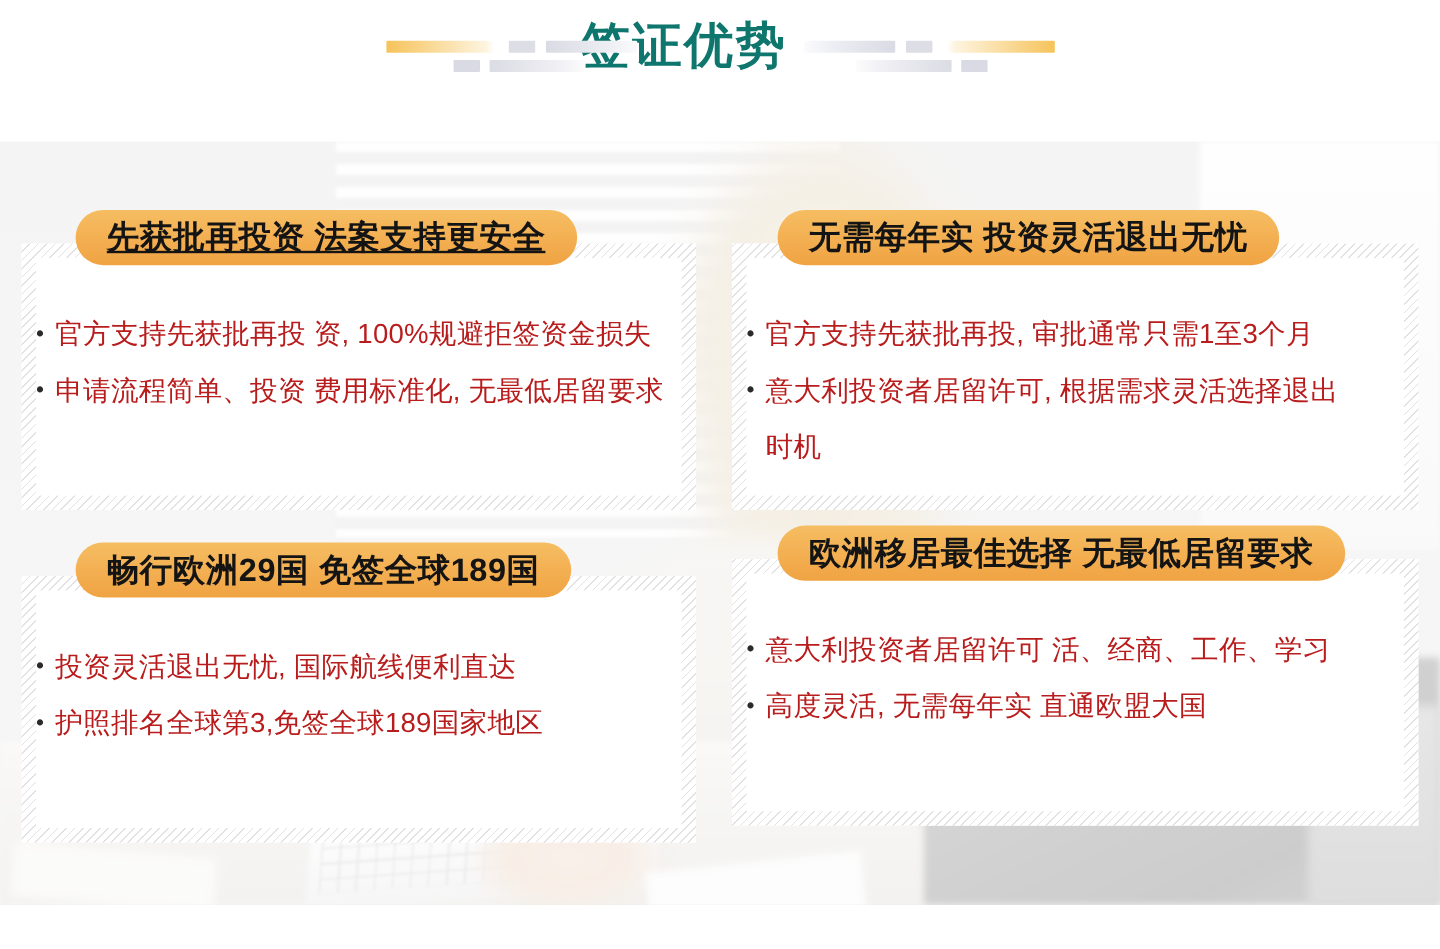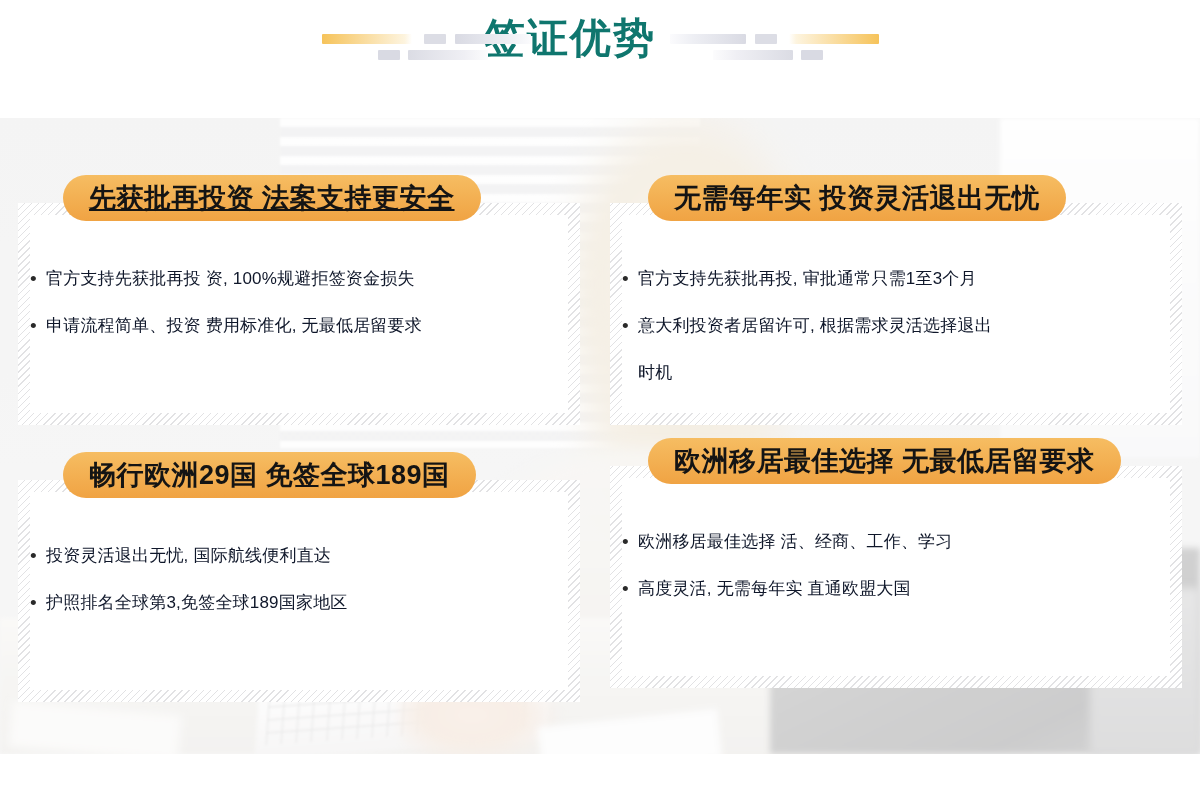--- a/index.html
+++ b/index.html
@@ -274,22 +274,22 @@
 
   .bullets {
     position: absolute;
     left: 10px;
     right: 14px;
     top: 52px;
     z-index: 2;
   }
   .bullet {
     position: relative;
-    font-size: 17px;
-    color: #0f172a;
+    font-size: 23px;
+    color: #b91c1c;
     line-height: 47px;
     padding-left: 18px;
     white-space: pre-wrap;
     letter-spacing: 0.2px;
   }
   .bullet::before {
     content: "•";
     position: absolute;
     left: 2px;
     top: 0;
@@ -370,19 +370,19 @@
         <div class="bullet">投资灵活退出无忧, 国际航线便利直达</div>
         <div class="bullet">护照排名全球第3,免签全球189国家地区</div>
       </div>
     </div>
 
     <div class="card card-4">
       <div class="hatch"></div>
       <div class="inner"></div>
       <div class="badge badge-4">欧洲移居最佳选择  无最低居留要求</div>
       <div class="bullets">
-        <div class="bullet">欧洲移居最佳选择 活、经商、工作、学习</div>
+        <div class="bullet">意大利投资者居留许可 活、经商、工作、学习</div>
         <div class="bullet">高度灵活, 无需每年实 直通欧盟大国</div>
       </div>
     </div>
 
   </div>
 </div>
 
 </body></html>

